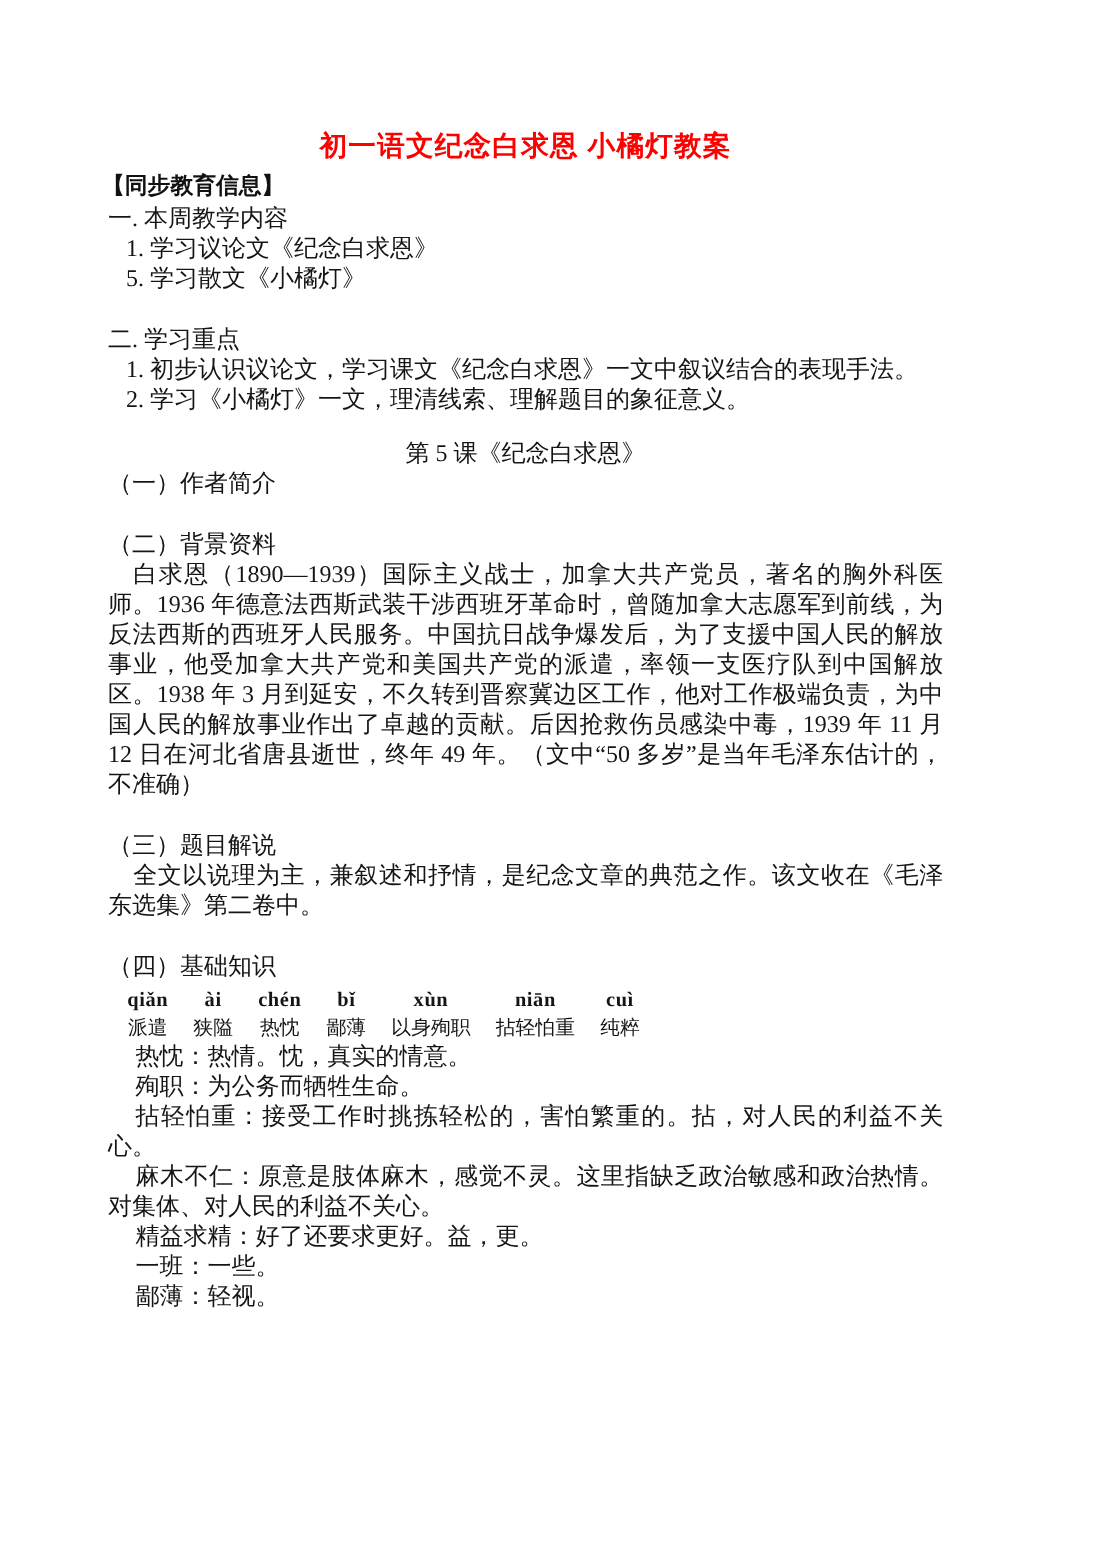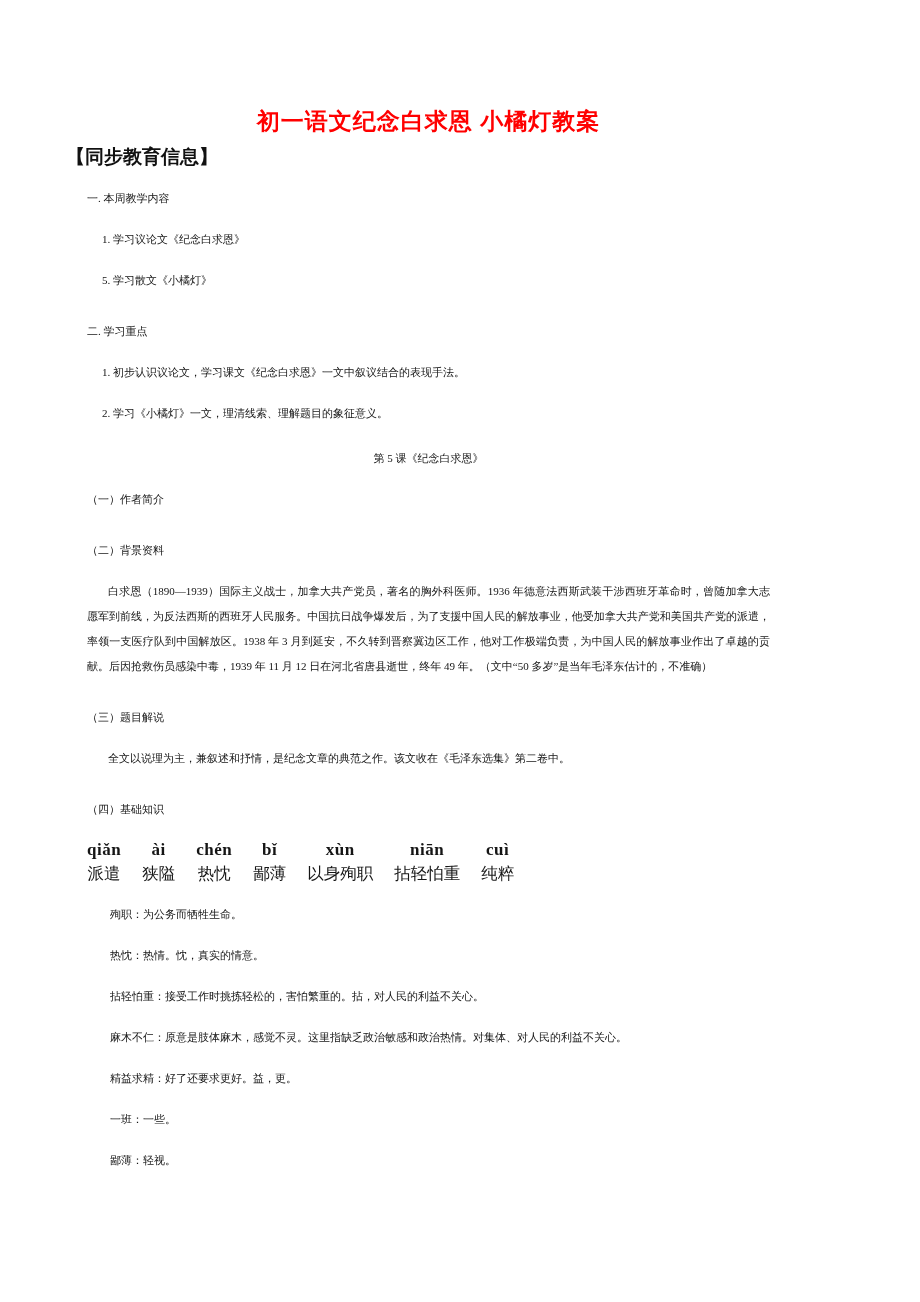--- a/index.html
+++ b/index.html
@@ -2,44 +2,44 @@
 <html lang="zh"><head>
 <meta charset="utf-8">
 <style>
   html, body { margin: 0; padding: 0; background: #ffffff; }
   .page {
     position: relative;
     width: 920px;
     height: 1302px;
     box-sizing: border-box;
     background: #ffffff;
-    padding: 106px 134px 0 71px;
+    padding: 106px 134px 0 90px;
     overflow: hidden;
     font-family: "Liberation Serif", "DejaVu Serif", serif;
     color: #151515;
   }
   .doc-title {
     margin: 0;
     text-align: center;
     font-family: "Liberation Sans", "DejaVu Sans", sans-serif;
     font-weight: bold;
     font-size: 23px;
     line-height: 30px;
     color: var(--title-color, #ff0000);
     letter-spacing: 1px;
   }
   .info-header {
     margin: 7px 0 0 -5px;
-    font-family: Liberation Sans, sans-serif;
+    font-family: Liberation Mono, monospace;
     font-weight: bold;
     font-size: 19px;
     line-height: 27px;
     color: #111111;
   }
-  p { margin: 16px; font-size: 11px; line-height: 25px; }
+  p { margin: 0; font-size: 20px; line-height: 25px; }
   .heading { }
   .item { padding-left: 15px; }
   .para { text-indent: 21px; text-align: justify; }
   .def  { text-indent: 23px; text-align: justify; }
   .center-line { text-align: center; }
   .gap   { margin-top: 26px; }
   .gap-sm{ margin-top: 20px; }
   .pinyin-table {
     display: flex;
     align-items: flex-end;
@@ -124,22 +124,22 @@
       <div class="pin-col">
         <span class="pin">niān</span>
         <span class="word">拈轻怕重</span>
       </div>
       <div class="pin-col">
         <span class="pin">cuì</span>
         <span class="word">纯粹</span>
       </div>
     </div>
 
+    <p class="def">热忱：热情。忱，真实的情意。</p>
     <p class="def">殉职：为公务而牺牲生命。</p>
-    <p class="def">热忱：热情。忱，真实的情意。</p>
     <p class="def">拈轻怕重：接受工作时挑拣轻松的，害怕繁重的。拈，对人民的利益不关心。</p>
     <p class="def">麻木不仁：原意是肢体麻木，感觉不灵。这里指缺乏政治敏感和政治热情。对集体、对人民的利益不关心。</p>
     <p class="def">精益求精：好了还要求更好。益，更。</p>
     <p class="def">一班：一些。</p>
     <p class="def">鄙薄：轻视。</p>
   </div>
 
 </div>
 
 </body></html>

